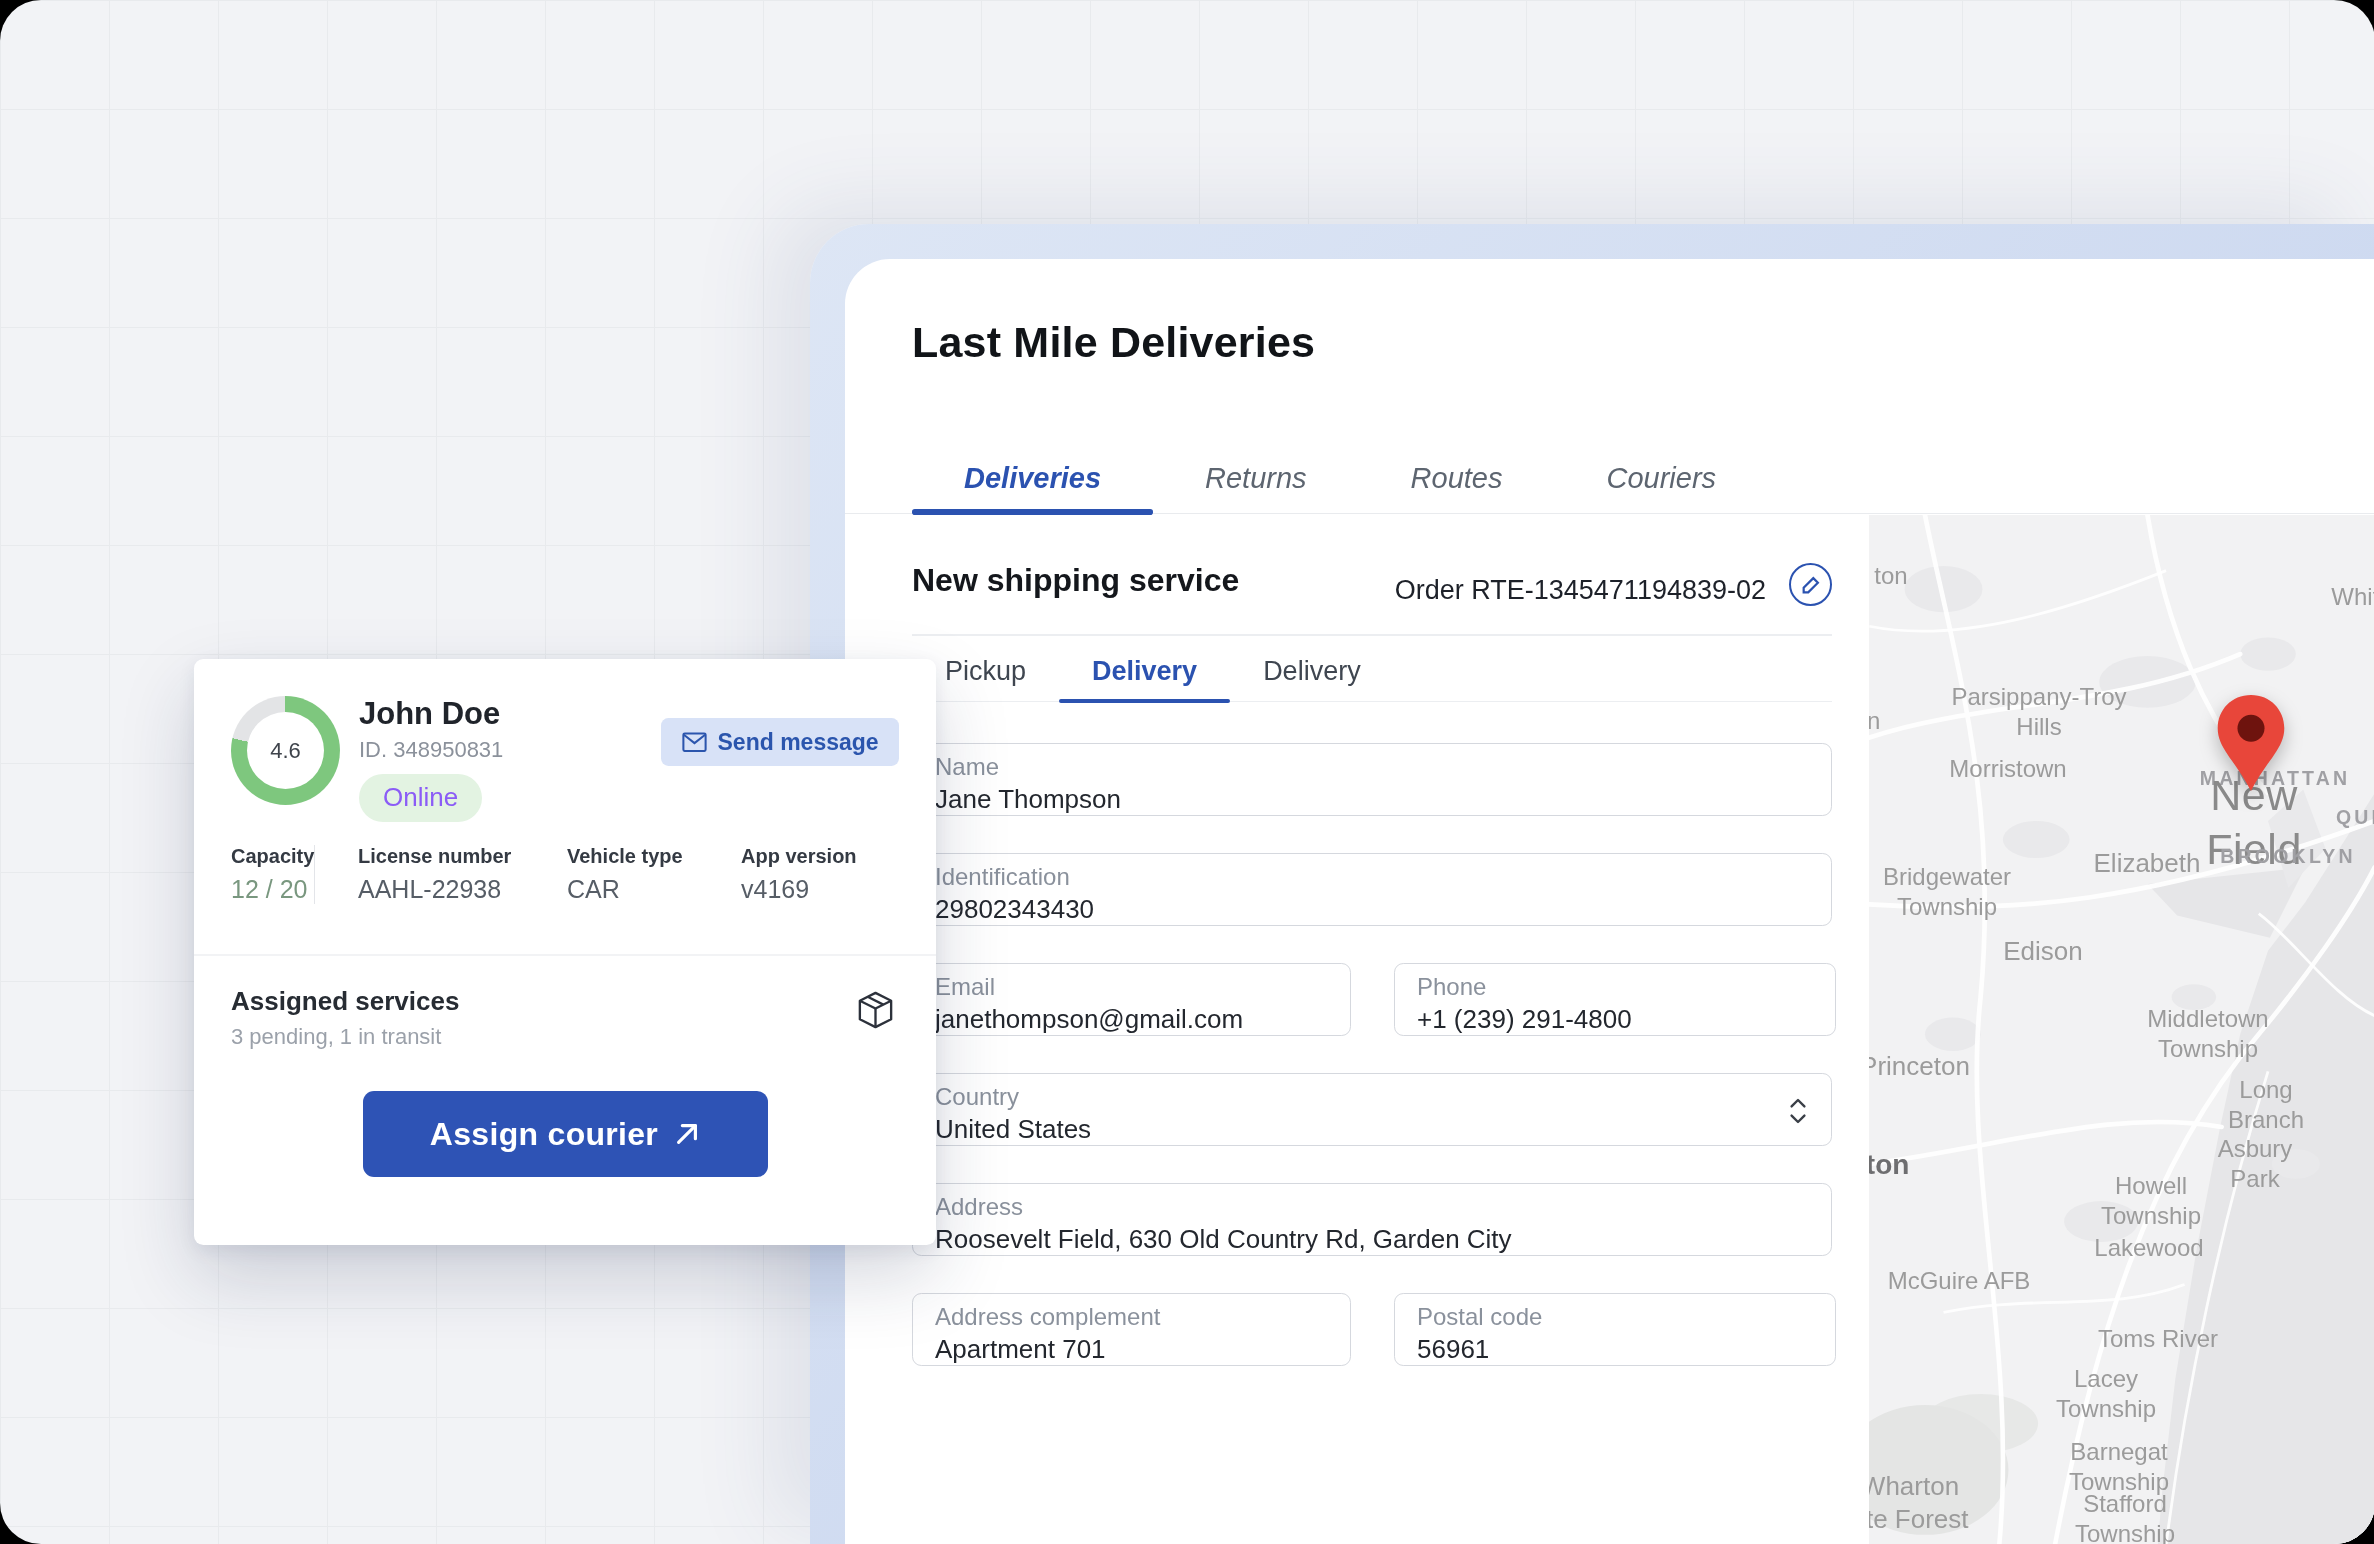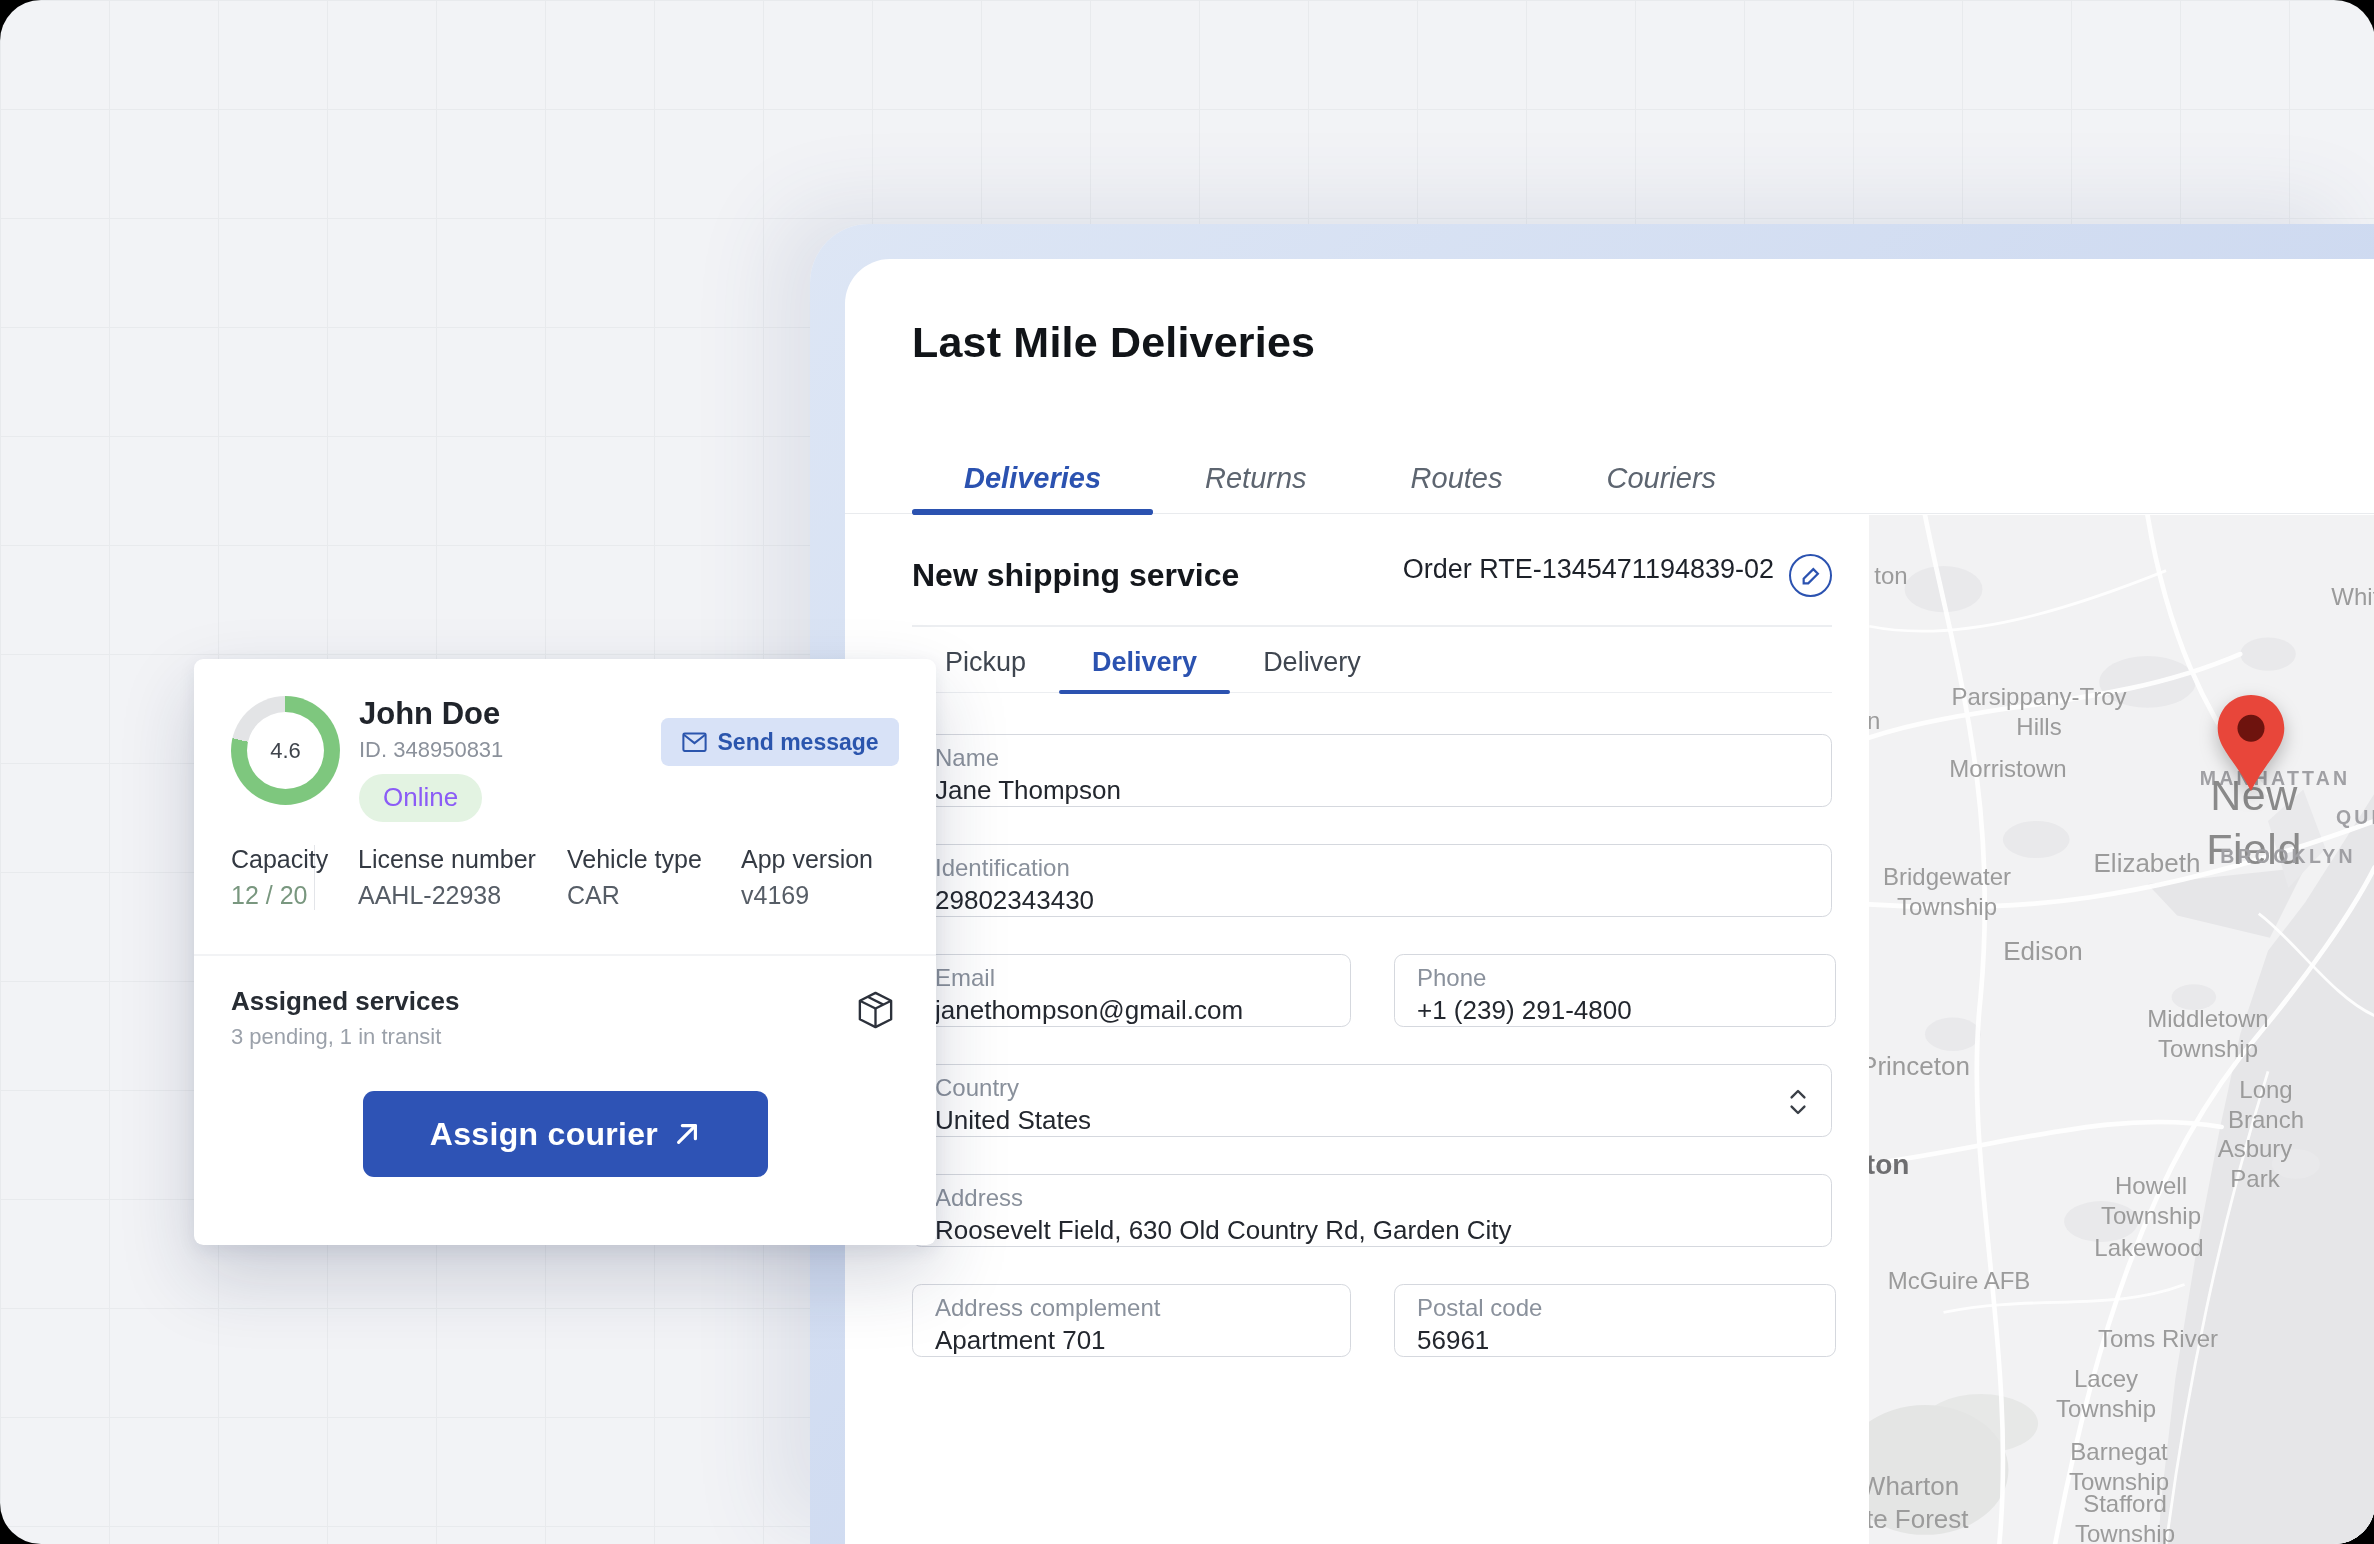--- a/index.html
+++ b/index.html
@@ -14,21 +14,21 @@
   .panel{position:absolute;left:35px;top:35px;right:0;bottom:0;background:#fff;border-top-left-radius:45px;overflow:hidden;}
   .title{position:absolute;left:67px;top:59px;font-size:43px;font-weight:700;color:#111418;letter-spacing:0.2px;}
   .tabrow{position:absolute;left:0;right:0;top:186px;height:69px;border-bottom:1.9px solid #e9ebee;display:flex;align-items:flex-end;padding-left:67px;}
   .tab{position:relative;height:69px;display:flex;align-items:center;padding:0 52px;font-size:29px;color:#5d6570;cursor:pointer;font-style:italic;}
   .tab.active{color:#2b52b0;font-weight:700;}
   .tab.active::after{content:"";position:absolute;left:0;right:0;bottom:-1.9px;height:5.6px;background:#2b52b0;border-radius:2.8px;}
   
   .leftcol{position:absolute;left:0;top:256px;width:1024px;bottom:0;padding:0 37px 0 67px;}
   .sechead{display:flex;align-items:center;justify-content:space-between;margin-top:39px;}
   .sectitle{font-size:32px;font-weight:700;color:#14171c;}
-  .orderwrap{display:flex;align-items:flex-start;gap:15px;}
+  .orderwrap{display:flex;align-items:flex-end;gap:23px;margin-top:9px;}
   .ordertext{font-size:27px;color:#1d2129;}
   .editbtn{width:43px;height:43px;border-radius:50%;border:2.3px solid #2b52b0;display:flex;align-items:center;justify-content:center;cursor:pointer;background:#fff;}
   .divider{height:1.9px;background:#eceef1;margin-top:28px;}
   .subtabs{display:flex;height:61px;border-bottom:1.9px solid #eceef1;margin-top:5.6px;}
   .subtab{position:relative;display:flex;align-items:center;padding:0 33px;font-size:27px;color:#3f4650;cursor:pointer;}
   .subtab.active{color:#2b52b0;font-weight:700;}
   .subtab.active::after{content:"";position:absolute;left:0;right:0;bottom:-1.9px;height:4.6px;background:#2b52b0;border-radius:1.9px;}
   .form{margin-top:41px;}
   .frow{display:flex;gap:43px;margin-bottom:37px;}
   .fbox{position:relative;height:73px;border:1.4px solid #d5d8de;border-radius:9.3px;padding:8.3px 22px;background:#fff;flex:1;}
@@ -52,21 +52,21 @@
   .donut{position:absolute;left:37px;top:37px;width:109px;height:109px;border-radius:50%;
     background:conic-gradient(#7ec77e 0deg 283deg,#e3e4e6 283deg 360deg);}
   .donut::after{content:"";position:absolute;inset:16px;background:#fff;border-radius:50%;}
   .donut .rating{position:absolute;inset:0;display:flex;align-items:center;justify-content:center;font-size:22px;color:#3f444c;z-index:2;}
   .cname{position:absolute;left:165px;top:37px;font-size:31px;font-weight:600;color:#20242b;}
   .cid{position:absolute;left:165px;top:78px;font-size:22px;color:#8b919b;}
   .pill{position:absolute;left:165px;top:115px;background:#e3f3e2;color:#8b5cf6;font-size:26px;padding:8.3px 24px;border-radius:927px;}
   .sendbtn{position:absolute;right:37px;top:59px;height:48px;display:flex;align-items:center;gap:11px;background:#d8e2f7;color:#2b55ad;
     font-size:23px;font-weight:700;padding:0 20.4px;border-radius:7.4px;border:none;cursor:pointer;}
   .stats{position:absolute;left:0;top:186px;display:grid;grid-template-columns:127px 209px 174px auto;padding-left:37px;}
-  .stat .slbl{font-size:25px;font-weight:400;color:#343a43;}
+  .stat .slbl{font-size:20px;font-weight:700;color:#343a43;}
   .stat .sval{font-size:25px;color:#565d66;margin-top:7.4px;}
   .stat.cap{border-right:1.9px solid #e3e5e9;margin-right:43px;}
   .stat.cap .sval{color:#79977f;}
   .carddiv{position:absolute;left:0;right:0;top:295px;height:1.9px;background:#f2f3f5;}
   .assigned{position:absolute;left:37px;top:327px;}
   .assigned .atitle{font-size:26px;font-weight:600;color:#272c33;}
   .assigned .asub{font-size:22px;color:#9ba1aa;margin-top:6.5px;}
   .cube{position:absolute;right:39px;top:330px;}
   .assignbtn{position:absolute;left:169px;top:432px;width:405px;height:86px;background:#2e53b5;border:none;border-radius:11px;
     color:#fff;font-size:32px;font-weight:700;display:flex;align-items:center;justify-content:center;gap:15px;cursor:pointer;letter-spacing:0.3px;}

